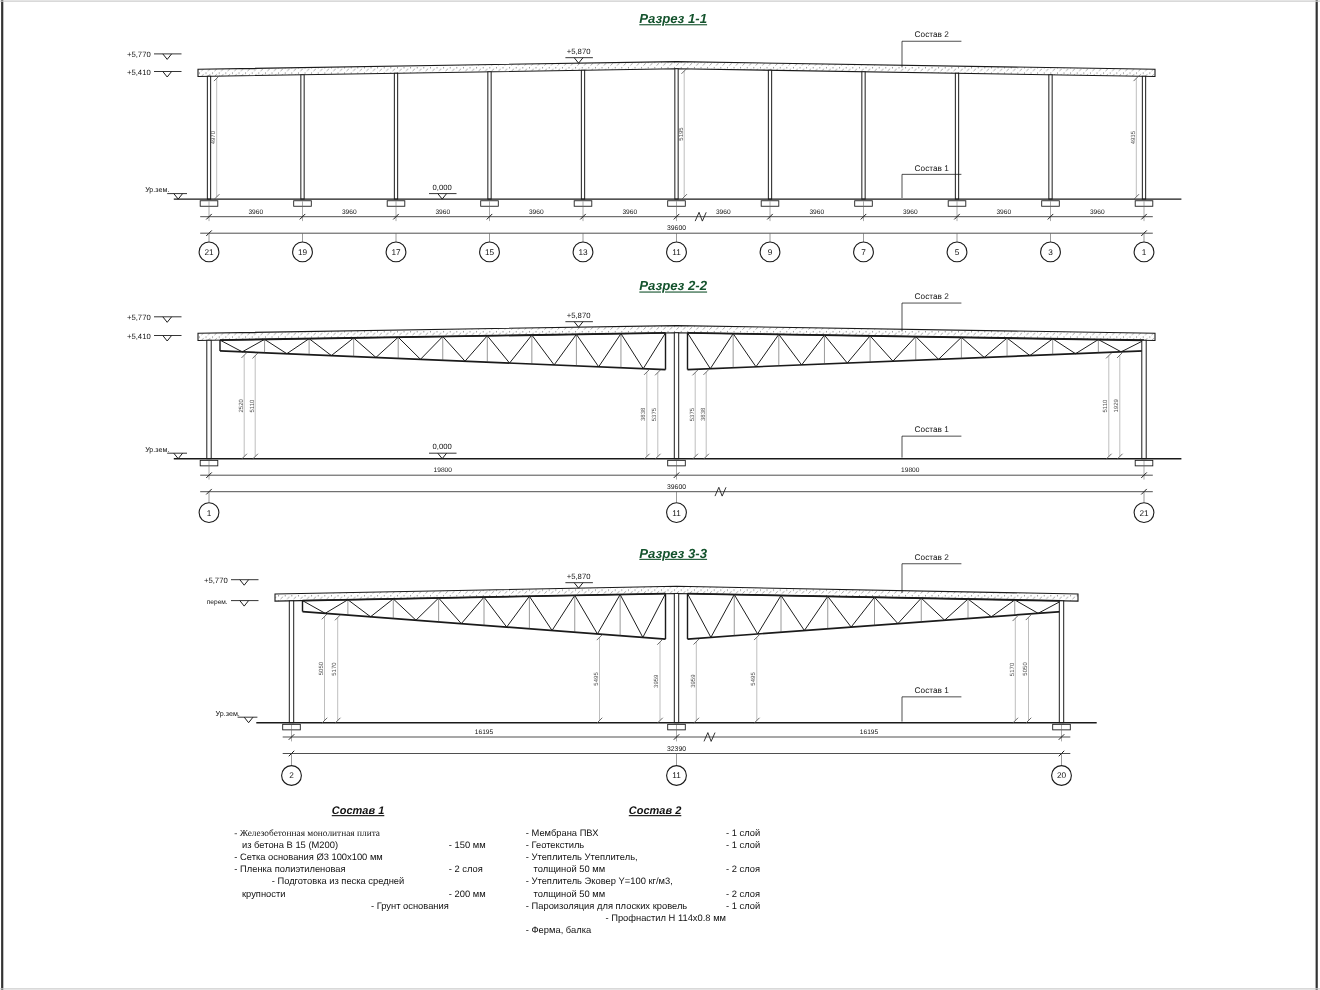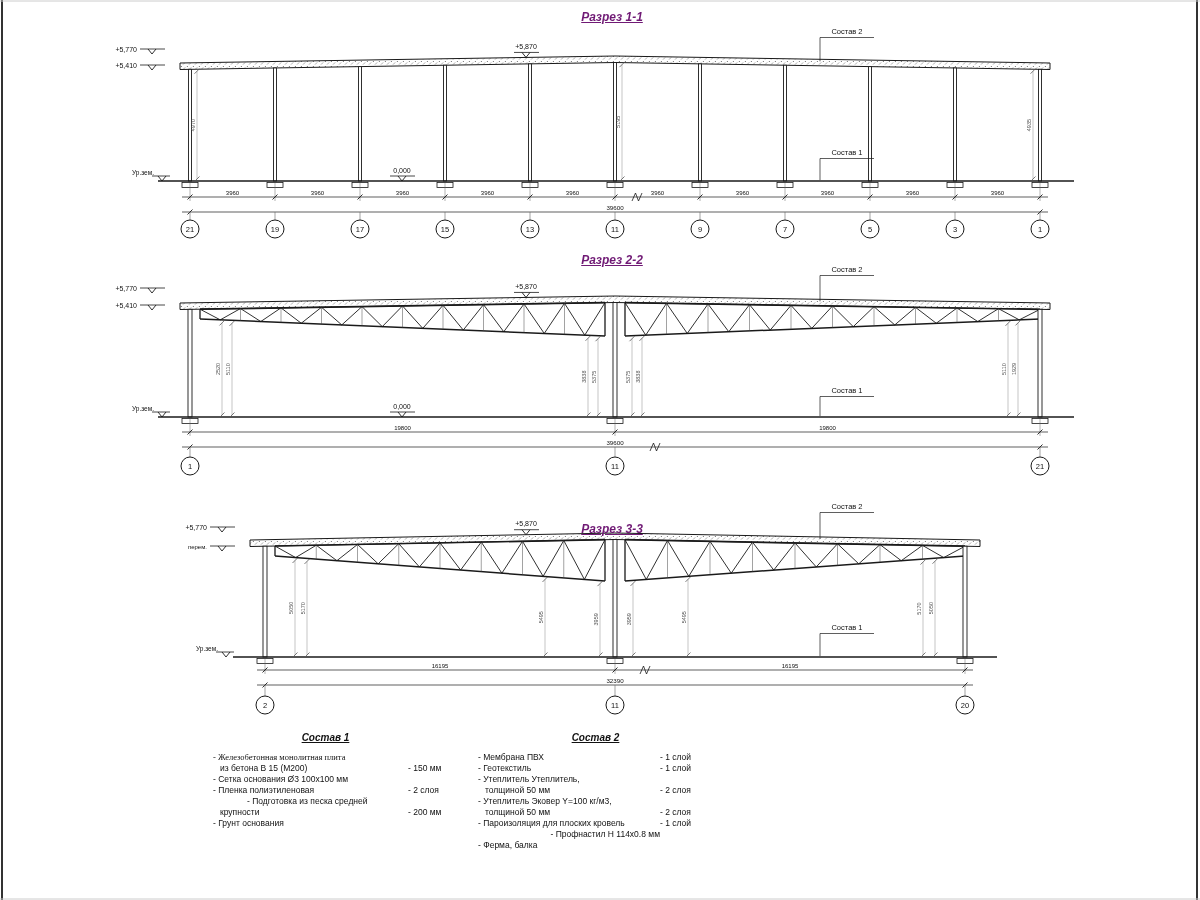--- a/index.html
+++ b/index.html
@@ -1,20 +1,20 @@
 <!DOCTYPE html>
 <html><head>
 <meta charset="utf-8">
 <style>
   *{margin:0;padding:0;box-sizing:border-box}
   html,body{width:1200px;height:900px;background:#fff;font-family:"Liberation Sans",sans-serif;overflow:hidden}
   .sheet{position:absolute;left:0;top:0;width:1200px;height:900px;background:#fff}
   svg{position:absolute;left:0;top:0}
   svg text{font-family:"Liberation Sans",sans-serif}
-  .sec-title{position:absolute;left:612px;transform:translateX(-50%);font-size:12px;font-style:italic;font-weight:bold;text-decoration:underline;color:#701a75;white-space:nowrap}
+  .sec-title{position:absolute;left:612px;transform:translateX(-50%);font-size:12px;font-style:italic;font-weight:bold;text-decoration:underline;color:#14532d;white-space:nowrap}
   .legend{position:absolute;color:#111}
   .leg-title{font-size:10px;font-style:italic;font-weight:bold;text-decoration:underline;text-align:center;margin-bottom:9px}
   .leg-line{display:flex;font-size:8.5px;line-height:11px;white-space:nowrap}
   .leg-text{flex:0 0 auto}
   .leg-text.cont{padding-left:7px}
   .leg-val{flex:0 0 auto}
 </style>
 </head>
 <body>
 
@@ -598,21 +598,21 @@
       </g>
       <g>
         <line x1="965" y1="685" x2="965" y2="696" stroke="#666" stroke-width="0.6"></line>
         <circle cx="965" cy="705" r="9" fill="#fff" stroke="#1a1a1a" stroke-width="1"></circle>
         <text x="965" y="707.7" font-size="7.5" text-anchor="middle" fill="#111">20</text>
       </g>
     </svg>
 
   <div class="sec-title" style="top:10px">Разрез 1-1</div>
   <div class="sec-title" style="top:253px">Разрез 2-2</div>
-  <div class="sec-title" style="top:522px">Разрез 3-3</div>
+  <div class="sec-title" style="top:496px">Разрез 3-3</div>
 
   <div class="legend" style="left:213px;top:732px;width:270px">
     <div class="leg-title" style="width:225px">Состав 1</div>
     <div id="legItems1">
         <div class="leg-line">
           <span class="leg-text" style="width: 195px; font-family: Liberation Serif, serif;">- Железобетонная монолитная плита</span>
         </div>
         <div class="leg-line">
           <span class="leg-text cont" style="width: 195px;">из бетона В 15 (М200)</span>
           <span class="leg-val">- 150 мм</span>
@@ -625,21 +625,21 @@
           <span class="leg-val">- 2 слоя</span>
         </div>
         <div class="leg-line">
           <span class="leg-text" style="width: 195px; margin-left: 34px;">- Подготовка из песка средней</span>
         </div>
         <div class="leg-line">
           <span class="leg-text cont" style="width: 195px;">крупности</span>
           <span class="leg-val">- 200 мм</span>
         </div>
         <div class="leg-line">
-          <span class="leg-text" style="width: 195px;">- Грунт основания</span>
+          <span class="leg-text" style="width: 195px; text-align: right;">- Грунт основания</span>
         </div>
       </div>
   </div>
   <div class="legend" style="left:478px;top:732px;width:250px">
     <div class="leg-title" style="width:235px">Состав 2</div>
     <div id="legItems2">
         <div class="leg-line">
           <span class="leg-text" style="width: 182px;">- Мембрана ПВХ</span>
           <span class="leg-val">- 1 слой</span>
         </div>

